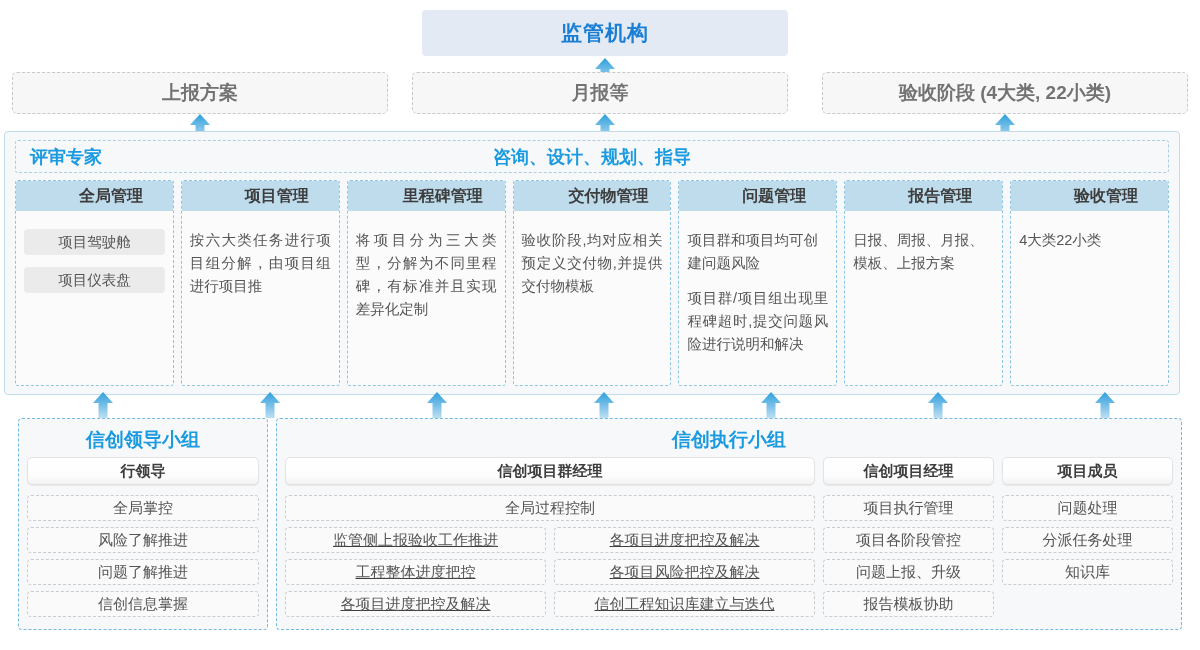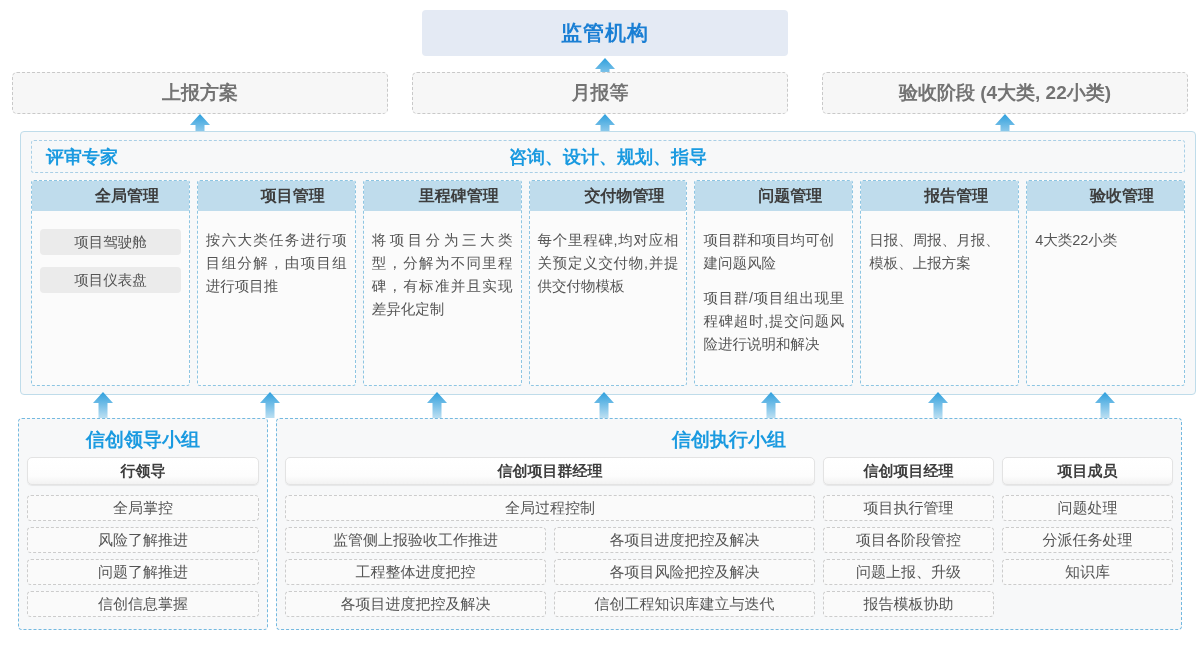--- a/index.html
+++ b/index.html
@@ -73,21 +73,21 @@
     font-weight: bold;
     color: #737373;
   }
   .rb0 { left: 12px;  width: 376px; }
   .rb1 { left: 412px; width: 376px; }
   .rb2 { left: 822px; width: 366px; }
 
   
   .midband {
     position: absolute;
-    left: 20px;
+    left: 4px;
     top: 131px;
     width: 1176px;
     height: 264px;
     border: 1px solid #bfdcea;
     border-radius: 4px;
     background: #f7f8f9;
     box-sizing: border-box;
   }
   .midband-head {
     position: absolute;
@@ -244,21 +244,21 @@
     align-items: center;
     justify-content: center;
     font-size: 15px;
     color: #555555;
     box-sizing: border-box;
     margin-bottom: 6px;
   }
   .bcol .dpill:last-child { margin-bottom: 0; text-align: center; }
 
   .exec-inner { display: flex; flex-direction: column; flex: 1 1 0; }
-  .exec-split { display: flex; gap: 8px; }
+  .exec-split { display: flex; gap: 8px; text-decoration: underline; }
   .exec-split > div { flex: 1 1 0; }
 </style>
 </head>
 <body>
 
 <div class="page">
 
   <div class="regulator">
     <span class="txt">监管机构</span>
   </div>
@@ -335,21 +335,21 @@
       <div class="col">
         <div class="col-head">里程碑管理</div>
         <div class="col-body">
           <p>将项目分为三大类型，分解为不同里程碑，有标准并且实现差异化定制</p>
         </div>
       </div>
 
       <div class="col">
         <div class="col-head">交付物管理</div>
         <div class="col-body">
-          <p>每个里程碑,均对应相关预定义交付物,并提供交付物模板</p>
+          <p>验收阶段,均对应相关预定义交付物,并提供交付物模板</p>
         </div>
       </div>
 
       <div class="col">
         <div class="col-head">问题管理</div>
         <div class="col-body">
           <p class="plain">项目群和项目均可创建问题风险</p>
           <p>项目群/项目组出现里程碑超时,提交问题风险进行说明和解决</p>
         </div>
       </div>

